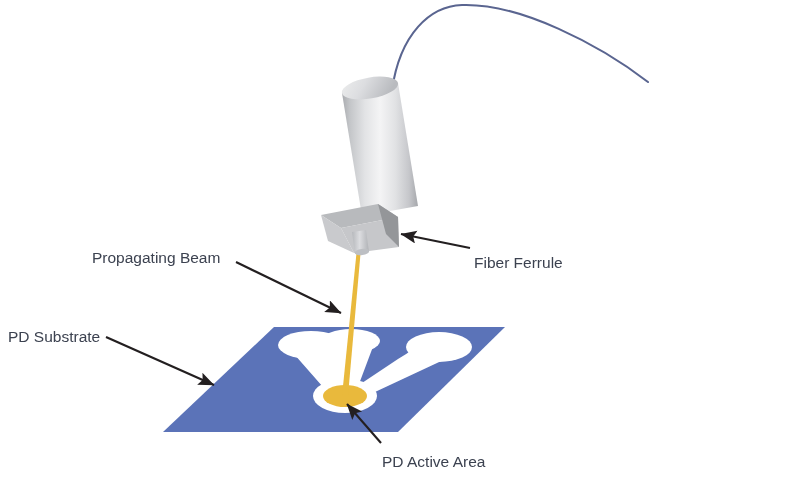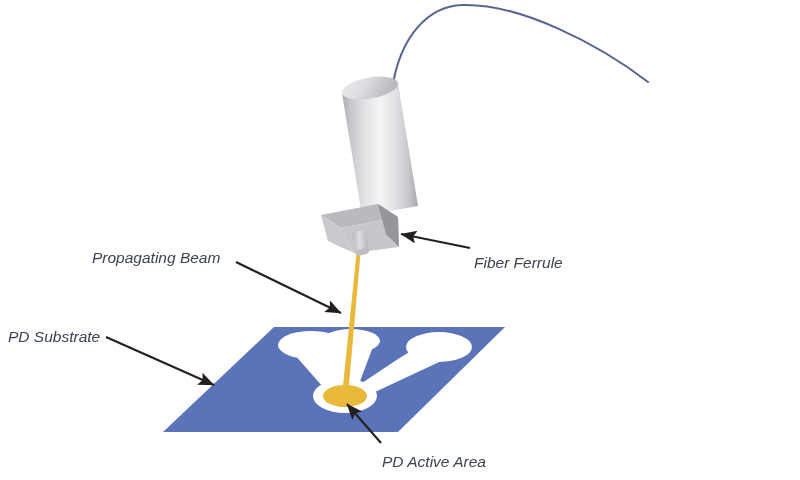--- a/index.html
+++ b/index.html
@@ -11,21 +11,20 @@
     width: 800px;
     height: 480px;
     overflow: hidden;
     font-family: "Liberation Sans", sans-serif;
   }
   #diagram-root {
     position: relative;
     width: 800px;
     height: 432px;
     background: #ffffff;
-    font-style: italic;
   }
   #scene {
     position: absolute;
     left: 0;
     top: 0;
     width: 800px;
     height: 480px;
     display: block;
   }
   .label-text {

